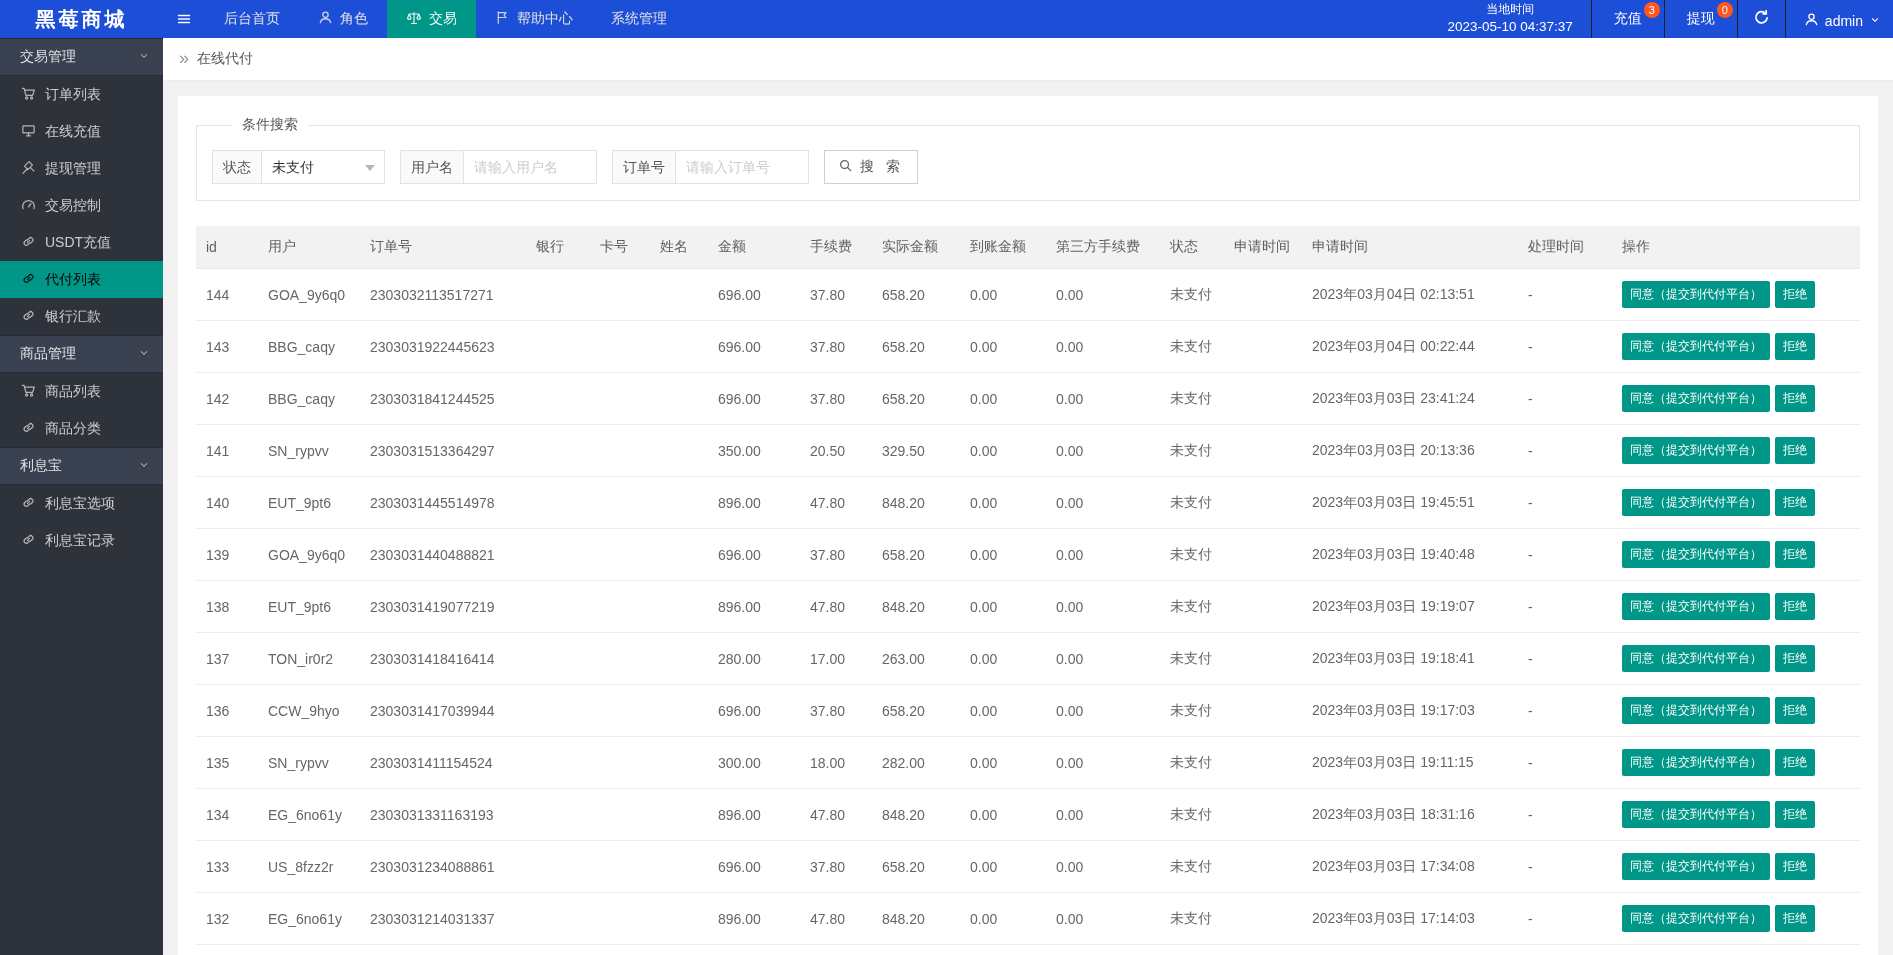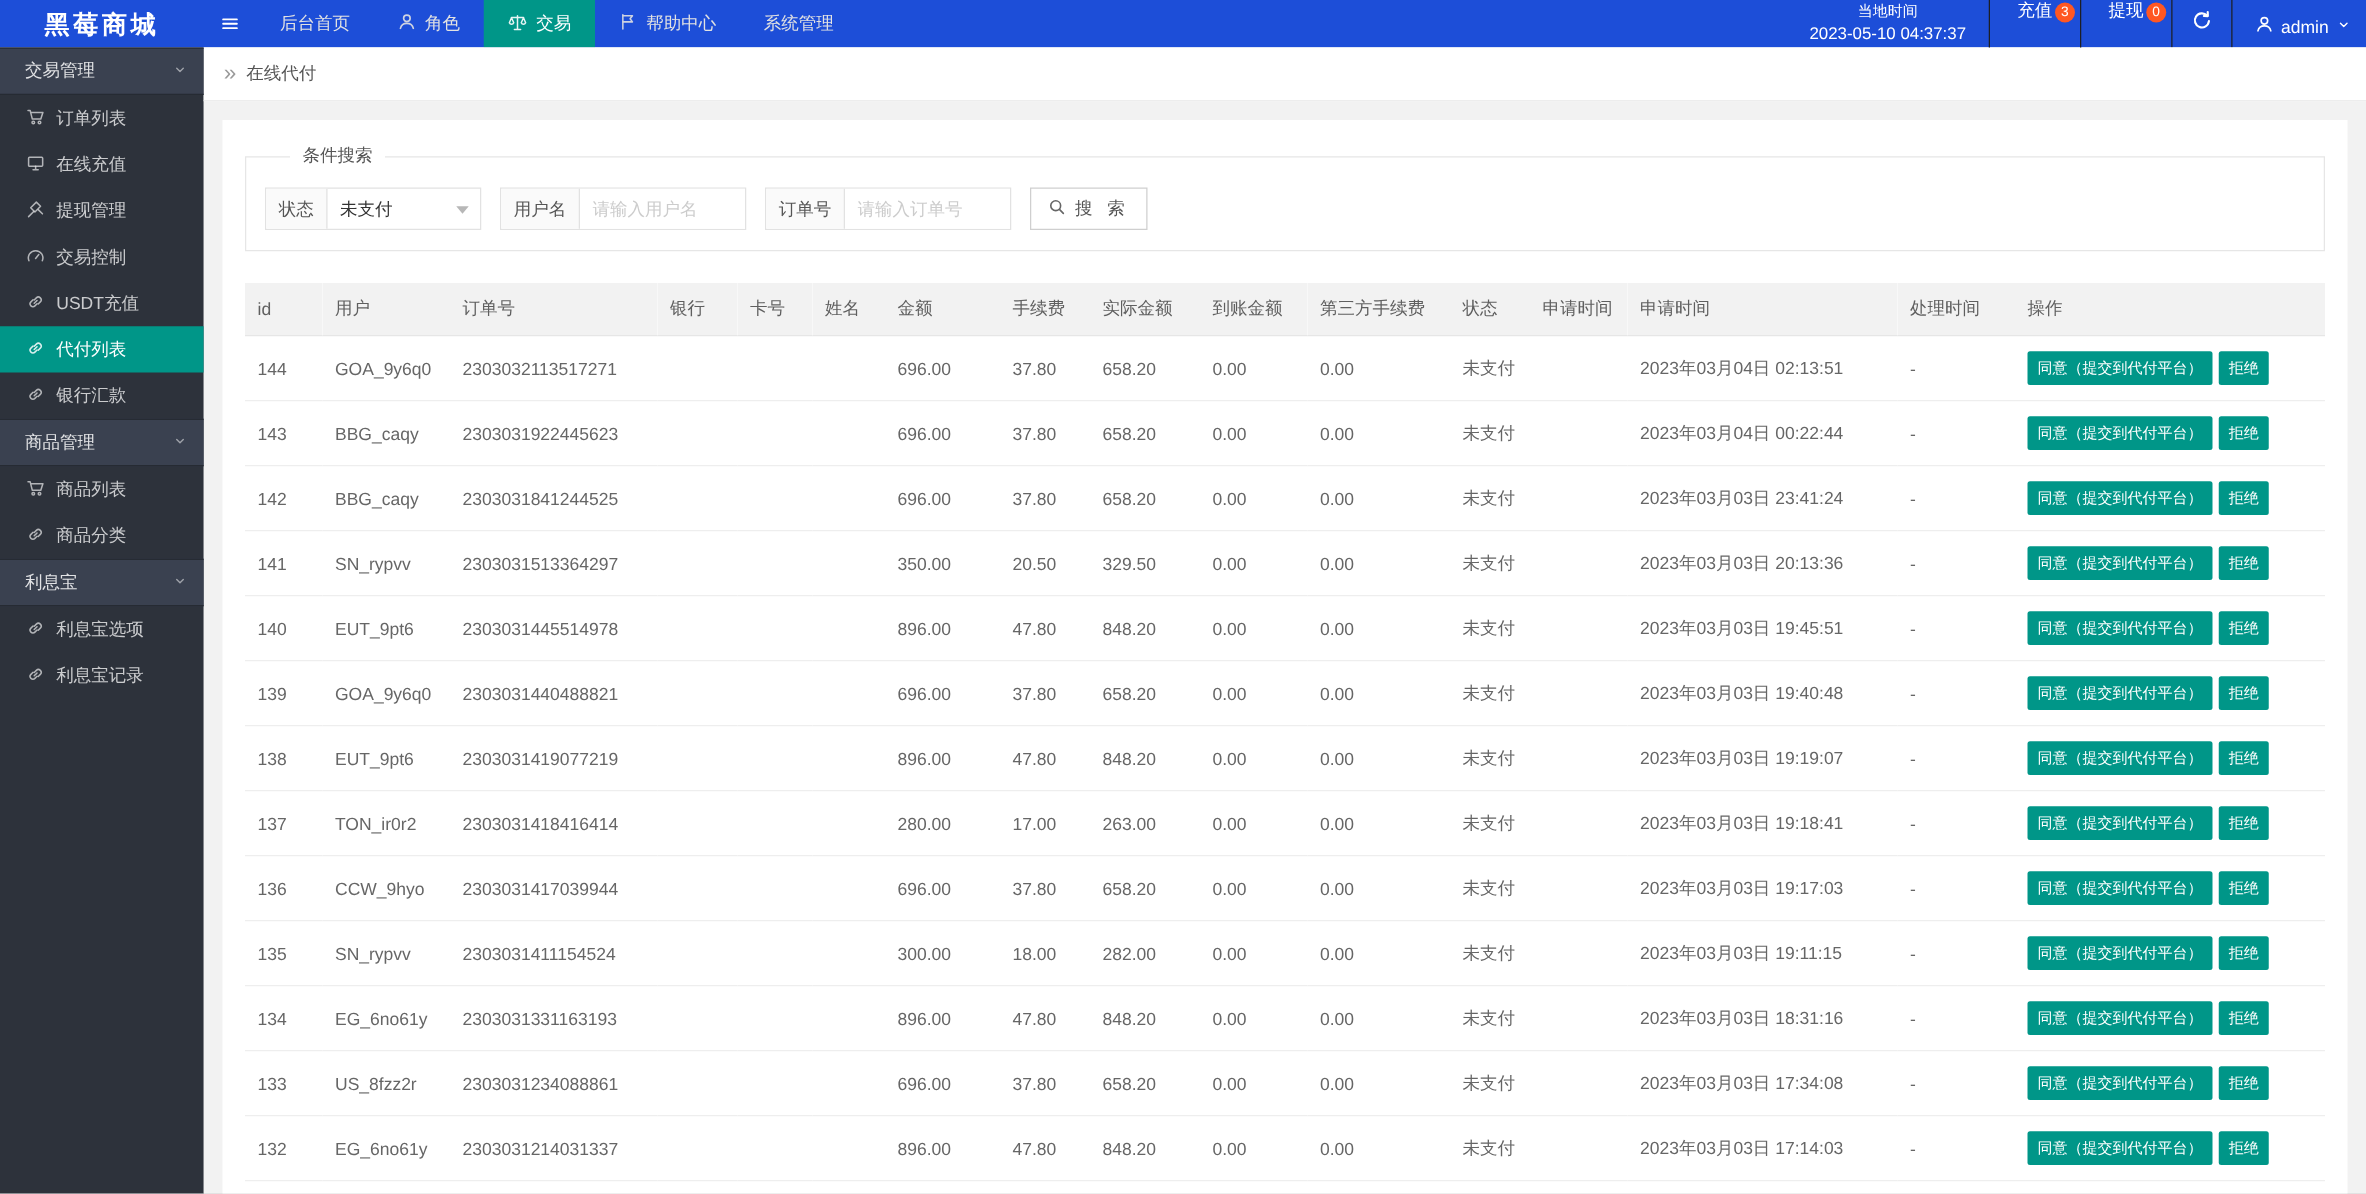--- a/index.html
+++ b/index.html
@@ -12,33 +12,33 @@
   .brand { width:163px; display:flex; align-items:center; justify-content:center; color:#fff; font-size:20px; font-weight:bold; letter-spacing:3px; }
   .hamburger { width:42px; display:flex; align-items:center; justify-content:center; cursor:pointer; color:#fff; }
   .topnav { display:flex; align-items:stretch; }
   .topnav-item { display:flex; align-items:center; gap:7px; padding:0 19px; font-size:14px; cursor:pointer; color:#e2e2e2; white-space:nowrap; }
   .topnav-item.active { background:#009688; color:#fff; }
   .topnav-item svg { opacity:.9; }
   .topbar-right { margin-left:auto; display:flex; align-items:stretch; }
   .timeblock { display:flex; flex-direction:column; align-items:center; justify-content:center; padding:0 18px; color:#fff; line-height:1.3; }
   .timeblock .t1 { font-size:12px; }
   .timeblock .t2 { font-size:13.5px; }
-  .topbtn { position:relative; display:flex; padding:0 22px; font-size:14px; color:#fff; cursor:pointer; border-left:1px solid #1c1f26; }
+  .topbtn { position:relative; display:flex; align-items:center; padding:0 22px; font-size:14px; color:#fff; cursor:pointer; border-left:1px solid #1c1f26; }
   .badge { position:absolute; top:2px; right:4px; background:#ff5722; color:#fff; font-size:11px; line-height:16px; height:16px; min-width:16px; padding:0 4px; border-radius:8px; text-align:center; }
   .iconbtn { display:flex; align-items:center; padding:0 15px; cursor:pointer; border-left:1px solid #1c1f26; color:#fff; }
   .userblock { display:flex; align-items:center; gap:6px; padding:4px 12px 0 18px; font-size:14px; color:#fff; cursor:pointer; border-left:1px solid #1c1f26; }
 
   
   .layout { flex:1; display:flex; min-height:0; }
   .sidebar { width:163px; flex:0 0 163px; background:#2d323b; overflow:hidden; }
   .side-item { height:37px; display:flex; align-items:center; gap:9px; padding-left:21px; color:rgba(255,255,255,.75); font-size:14px; cursor:pointer; position:relative; white-space:nowrap; }
   .side-item svg { flex:0 0 auto; opacity:.85; }
   .side-item.section { height:38px; background:#3a4150; color:rgba(255,255,255,.85); border-top:1px solid #262b33; border-bottom:1px solid #262b33; padding-left:20px; }
   .side-item.section .chev { position:absolute; right:13px; top:50%; transform:translateY(-50%); opacity:.7; }
-  .side-item.active { background:#009688; color:#ffffff; }
+  .side-item.active { background:#009688; color:#000000; }
 
   .main { flex:1; background:#f2f2f2; display:flex; flex-direction:column; min-width:0; }
   .breadcrumb-bar { height:43px; background:#fff; display:flex; align-items:center; padding-left:16px; gap:8px; border-bottom:1px solid #ededed; flex:0 0 43px; }
   .crumb-arrows { color:#9a9a9a; font-size:18px; line-height:1; margin-top:-3px; }
   .crumb-text { font-size:14px; color:#555; }
 
   .card { margin:15px 15px 0 15px; background:#fff; flex:1; padding:20px 18px 0 18px; overflow:hidden; }
 
   fieldset.search-box { border:1px solid #e6e6e6; padding:14px 15px 16px 15px; }
   fieldset.search-box legend { margin-left:20px; padding:0 10px; font-size:14px; color:#555; }

